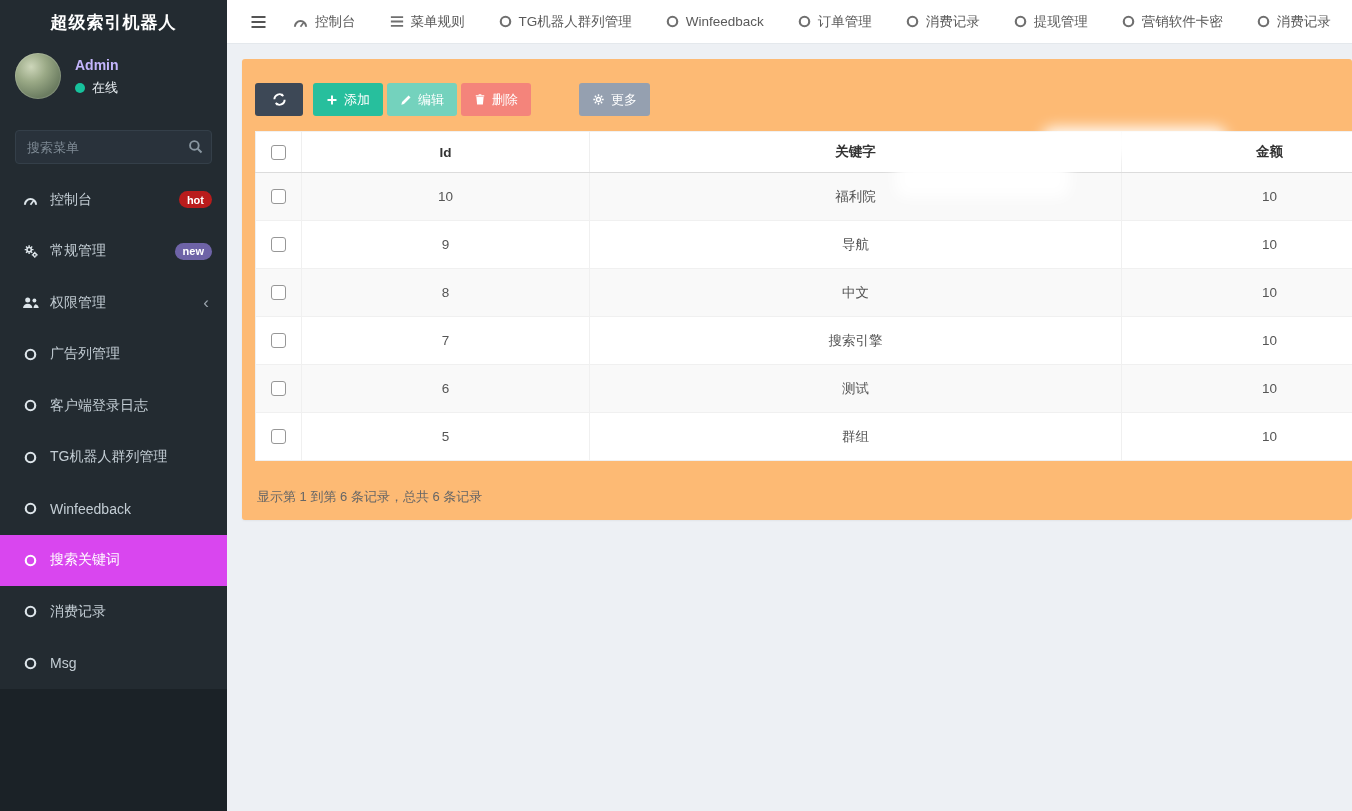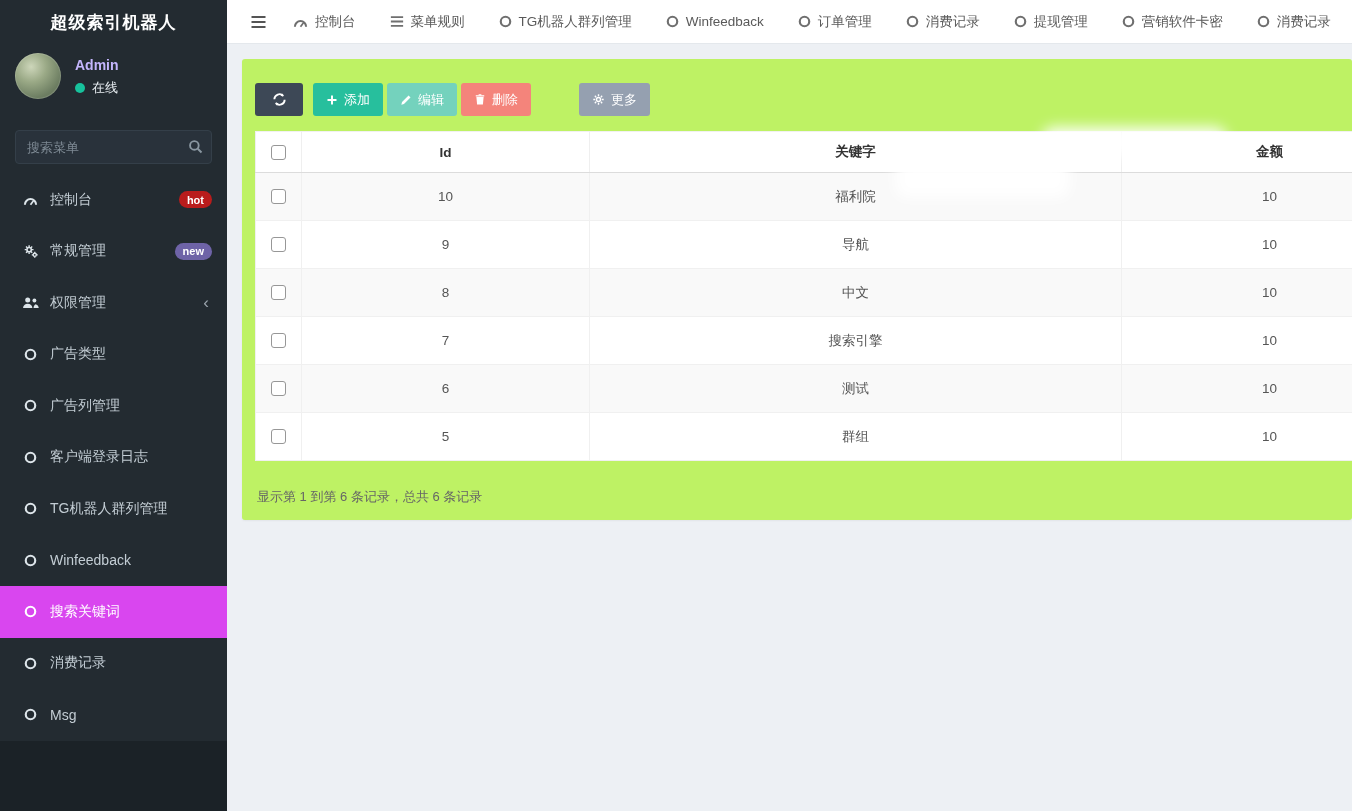--- a/index.html
+++ b/index.html
@@ -36,21 +36,21 @@
 
   
   .main { flex:1 1 auto; display:flex; flex-direction:column; min-width:0; }
   .topbar { height:44px; background:#ffffff; border-bottom:1px solid #e4e8ec; display:flex; align-items:center; padding:0 0 0 23px; }
   .hamburger { color:#555; margin-right:26px; cursor:pointer; display:flex; }
   .tabs { display:flex; align-items:center; gap:34px; white-space:nowrap; overflow:hidden; }
   .tab { display:flex; align-items:center; gap:7px; font-size:13.5px; color:#595959; cursor:pointer; }
   .tab .tab-icon { color:#6f6f6f; display:flex; }
 
   .content { flex:1 1 auto; background:#edf0f4; position:relative; }
-  .card { background:#bef264; margin:15px 0 0 15px; width:1110px; padding:24px 13px 14px 13px;
+  .card { background:#fdba74; margin:15px 0 0 15px; width:1110px; padding:24px 13px 14px 13px;
           border-radius:3px; box-shadow:0 1px 2px rgba(0,0,0,.05); overflow:hidden; position:relative; }
 
   .toolbar { display:flex; align-items:center; }
   .btn { height:33px; border:none; border-radius:3px; color:#fff; font-size:13px; font-family:inherit;
          display:inline-flex; align-items:center; gap:6px; padding:0 13px; cursor:pointer; }
   .btn .b-icon { display:flex; }
   .btn-refresh { background:#3d4856; width:48px; justify-content:center; padding:0; margin-right:10px; }
   .btn-add { background:#27bf9d; margin-right:4px; }
   .btn-edit { background:#74d2bd; margin-right:4px; }
   .btn-del { background:#f4847b; margin-right:4px; }
@@ -128,29 +128,20 @@
             <svg width="17" height="13" viewBox="0 0 18 14" fill="currentColor">
               <circle cx="6" cy="4.4" r="2.7"></circle>
               <path d="M1 13c0-2.9 2.2-4.6 5-4.6s5 1.7 5 4.6z"></path>
               <circle cx="13.2" cy="4.8" r="2.1"></circle>
               <path d="M12.3 13c0-2 .8-3.4 2.1-4.2 1.9.5 3.4 1.9 3.4 4.2z"></path>
             </svg>
           </span>
           <span class="mi-label">权限管理</span>
 
           <span class="mi-chevron"></span>
-        </li>
-        <li class="menu-item">
-          <span class="mi-icon">
-            <svg width="13" height="13" viewBox="0 0 14 14" fill="none" stroke="currentColor" stroke-width="2.3">
-              <circle cx="7" cy="7" r="5.1"></circle>
-            </svg>
-          </span>
-          <span class="mi-label">广告类型</span>
-
         </li>
         <li class="menu-item">
           <span class="mi-icon">
             <svg width="13" height="13" viewBox="0 0 14 14" fill="none" stroke="currentColor" stroke-width="2.3">
               <circle cx="7" cy="7" r="5.1"></circle>
             </svg>
           </span>
           <span class="mi-label">广告列管理</span>
 
         </li>

